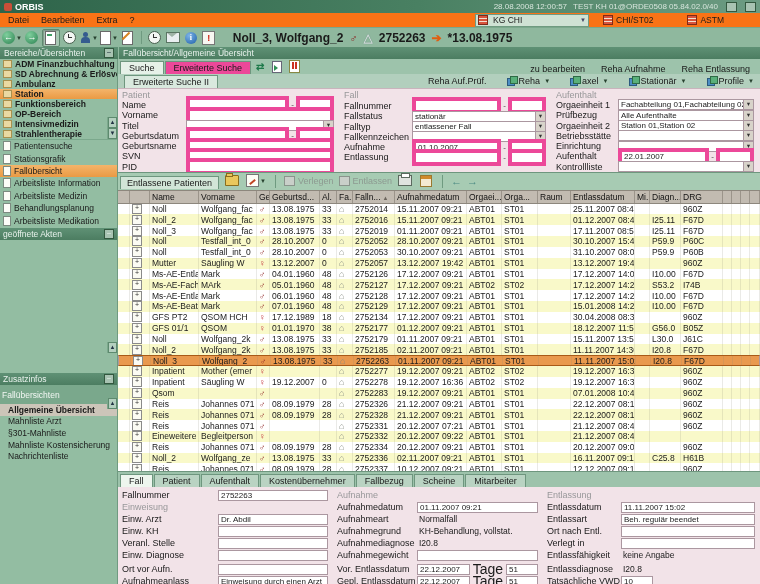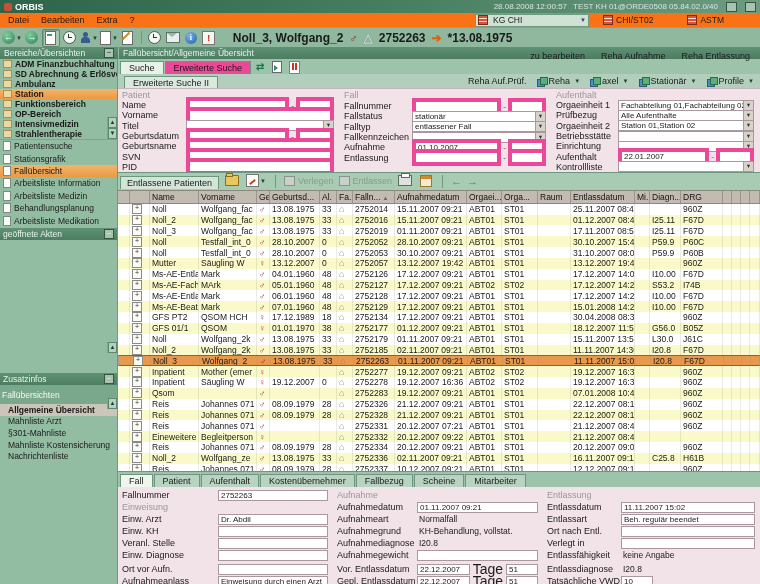--- a/index.html
+++ b/index.html
@@ -85,24 +85,24 @@
   .main{flex:1;display:flex;flex-direction:column;min-width:0;}
   .tabs1{height:15px;background:#9dc3ab;display:flex;align-items:flex-end;font-size:9px;padding-left:2px;gap:1px;}
   .tab{padding:1px 8px 1px;background:#ec4899;border:1px solid #6e967e;border-bottom:none;}
   .tab.active{background:#e6f1e8;}
   .ticonbtn{height:12px;min-width:14px;margin:0 1px 1px;display:flex;align-items:center;justify-content:center;}
   .i-swap{color:#1e7a4a;font-size:10px;font-weight:bold;line-height:1;}
   .i-pagearrow{width:8px;height:10px;background:#fff;border:1px solid #667;position:relative;}
   .i-pagearrow::after{content:"";position:absolute;left:1px;top:3px;border-top:3px solid transparent;border-bottom:3px solid transparent;border-left:4px solid #2f9155;}
   .i-bars{width:9px;height:10px;background:#fff;border:1px solid #884;display:flex;gap:1px;justify-content:center;padding-top:1px;}
   .i-bars i{width:2px;height:7px;background:#cc3322;}
-  .acts1{margin-left:auto;display:flex;gap:16px;padding:0 10px 13px;align-items:flex-end;font-size:9px;}
+  .acts1{margin-left:auto;display:flex;gap:16px;padding:0 10px 0;align-items:flex-end;font-size:9px;}
   .tabs2{height:14px;background:#b2cfbd;display:flex;align-items:center;font-size:9px;padding-left:6px;}
   .tab2{padding:0 8px;background:#d9e9de;border:1px solid #6e967e;border-bottom:none;height:12px;display:flex;align-items:center;margin-top:2px;}
-  .acts2{margin-left:auto;display:flex;gap:10px;padding-right:6px;}
+  .acts2{margin-left:auto;display:flex;gap:20px;padding-right:6px;}
   .act2{display:flex;align-items:center;gap:3px;}
   .mini-layers{width:9px;height:9px;position:relative;display:inline-block;}
   .mini-layers::before{content:"";position:absolute;left:0;top:2px;width:6px;height:6px;background:#4d8fc4;border:1px solid #2b5a80;}
   .mini-layers::after{content:"";position:absolute;left:3px;top:0;width:6px;height:6px;background:#59b07a;border:1px solid #2e6b45;}
   
   .form{height:83px;background:#f2e3e8;display:flex;font-size:9px;border-top:1px solid #c9b4bd;}
   .fcol{display:flex;flex-direction:column;box-sizing:border-box;}
   .fcol1{width:222px;} .fcol2{width:212px;} .fcol3{width:208px;}
   .ftitle{color:#98989a;height:11px;padding:1px 0 0 4px;}
   .frow{height:10.3px;display:flex;align-items:center;}

